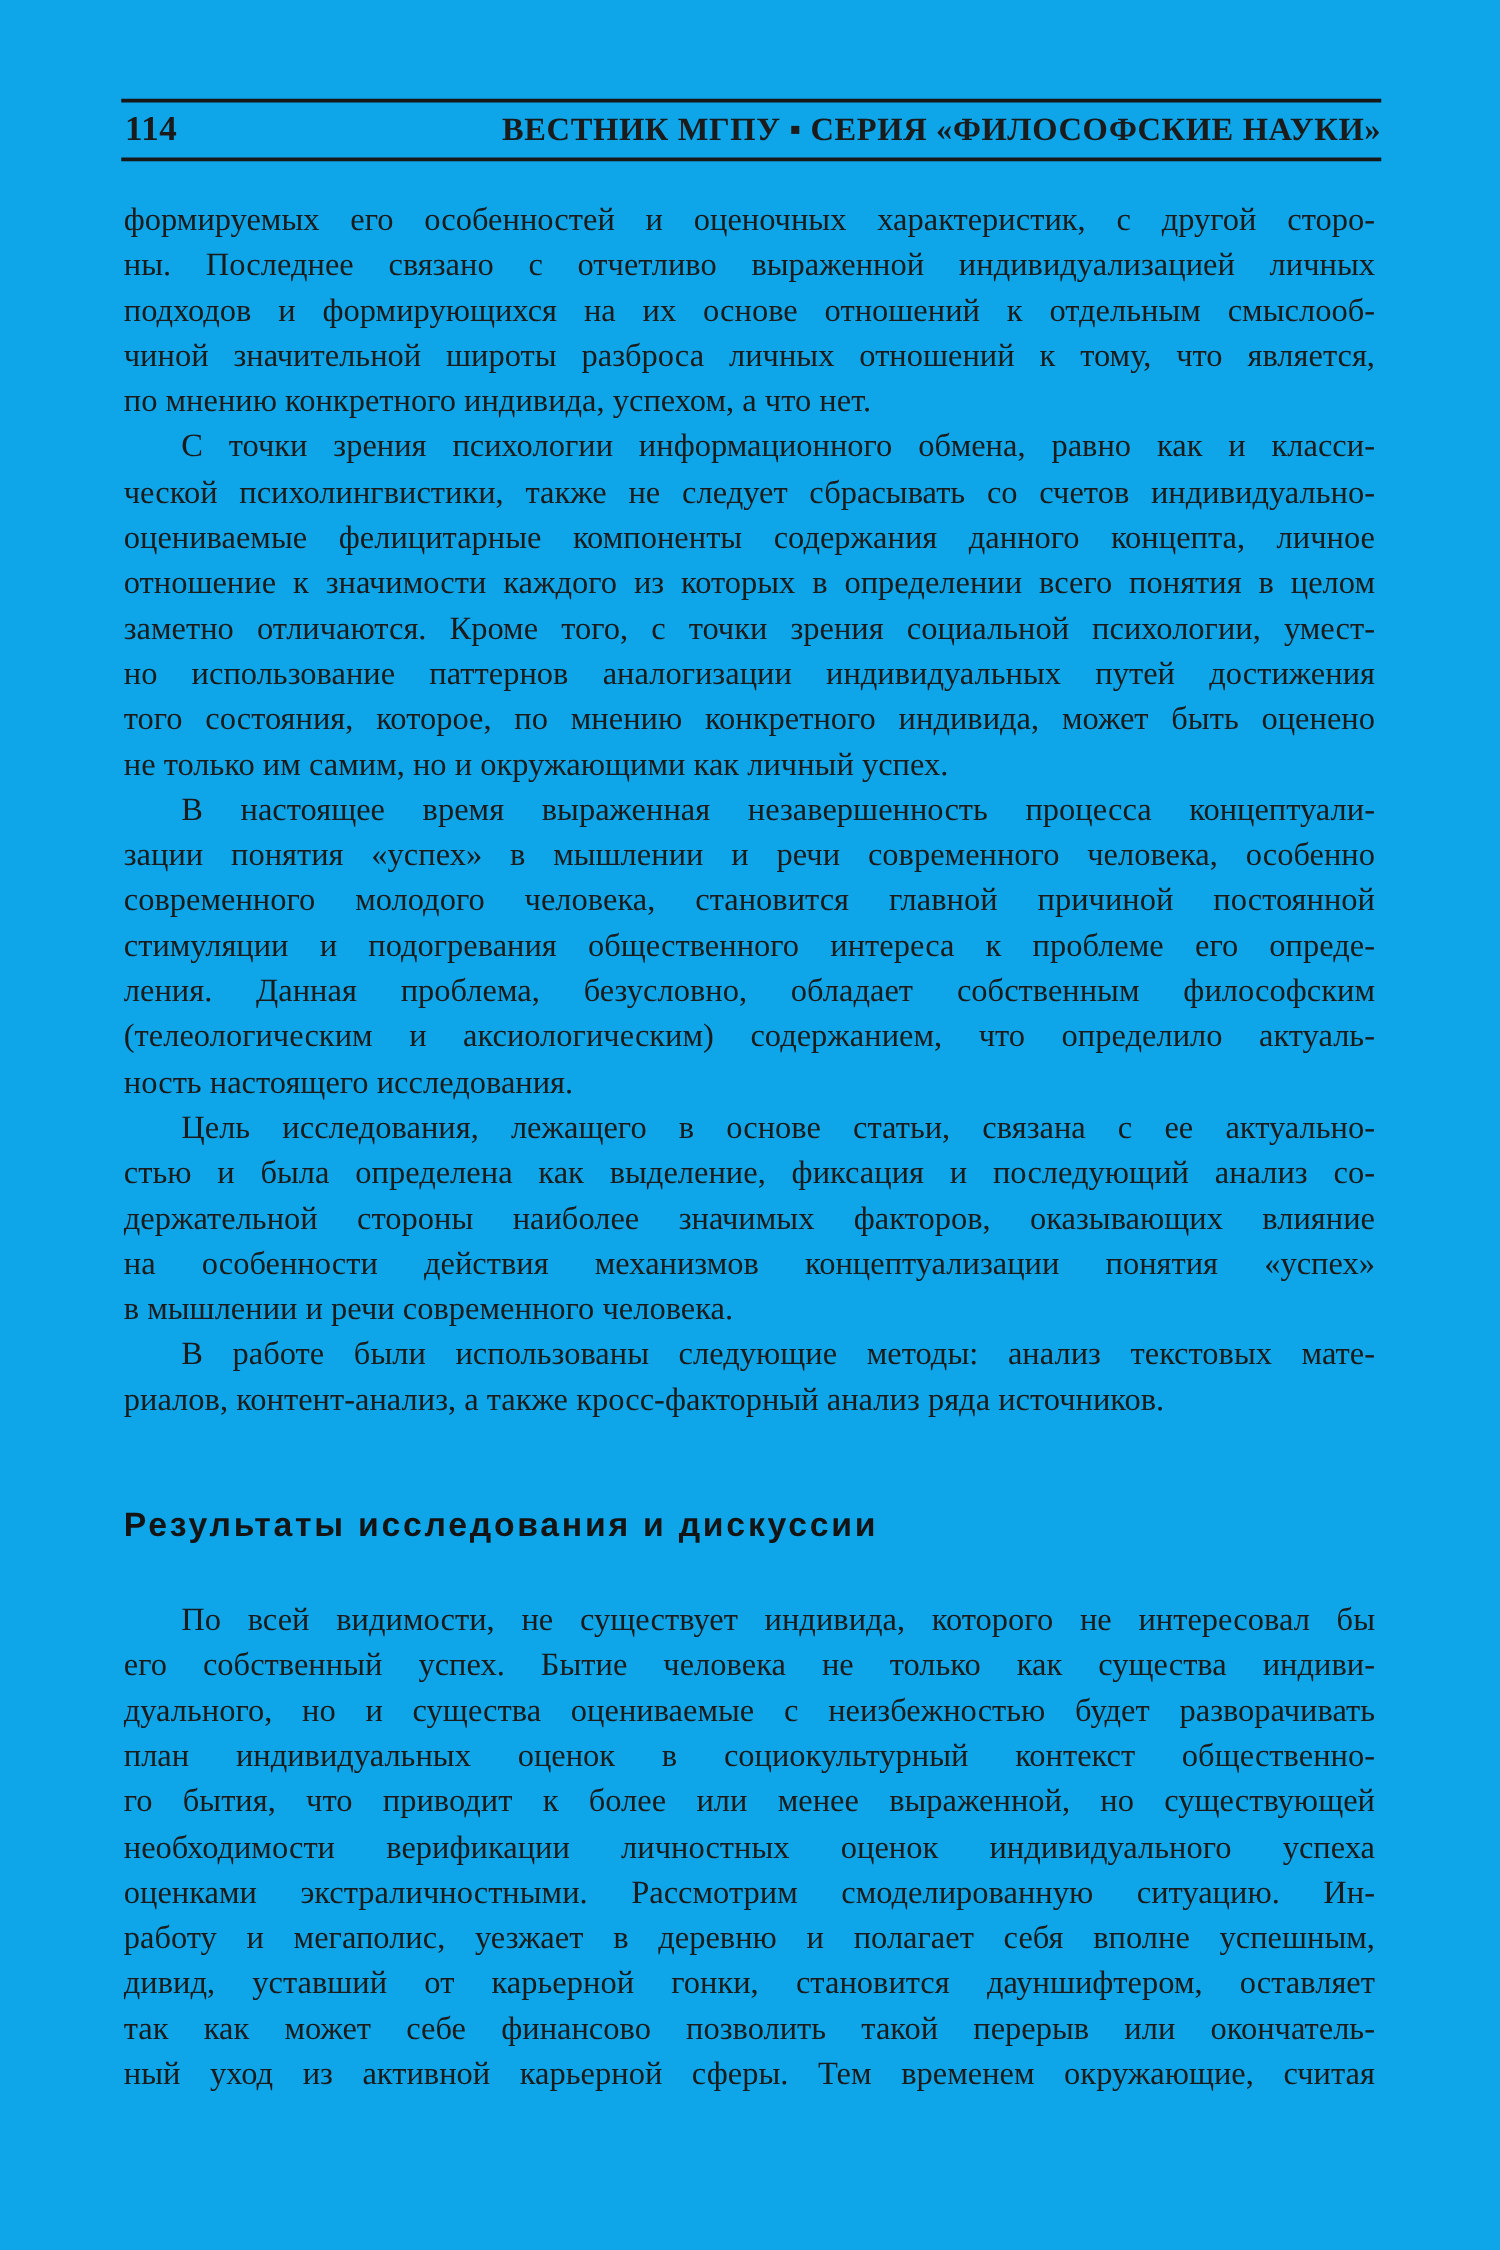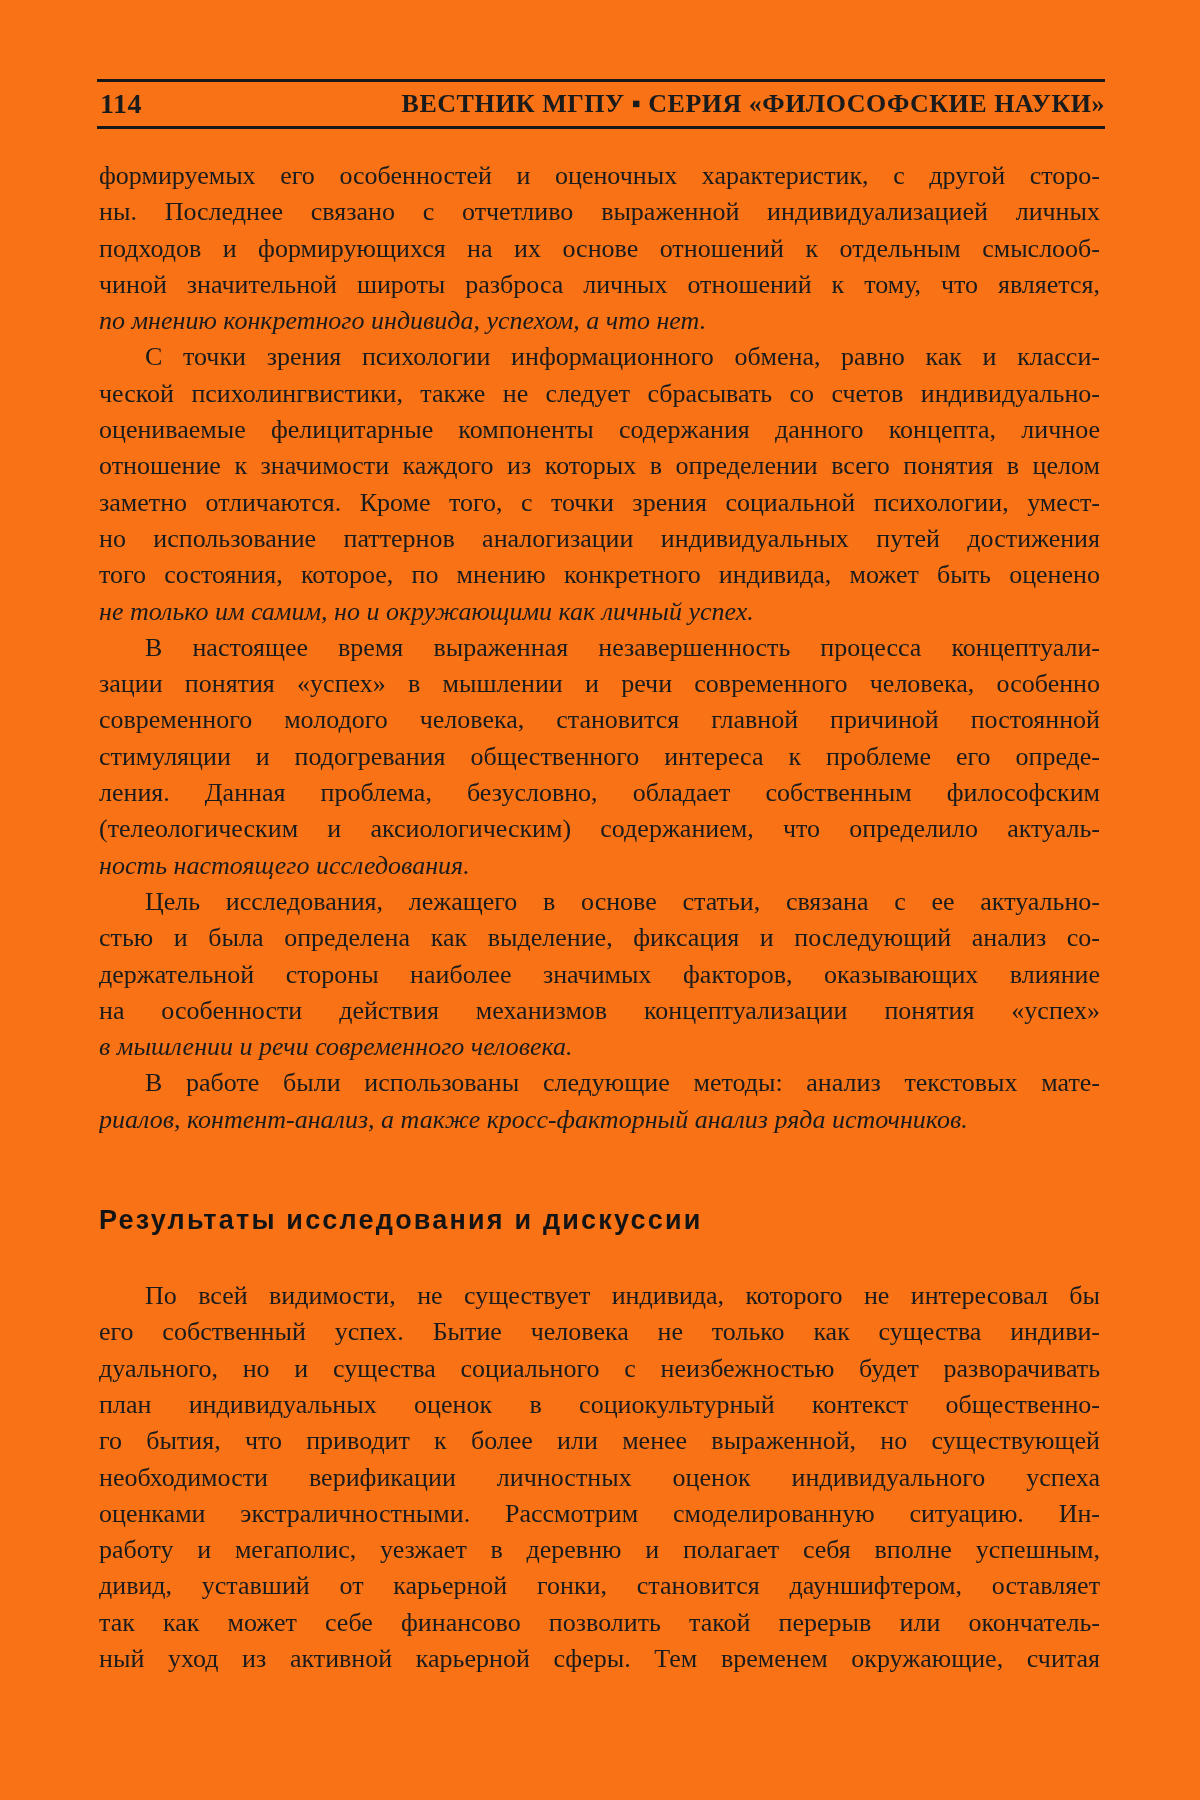--- a/index.html
+++ b/index.html
@@ -4,21 +4,21 @@
 <style>
   html, body { margin: 0; padding: 0; }
   body {
     width: 1200px; height: 1800px;
     background: #f4f4f2;
     font-family: "Liberation Serif", serif;
   }
   .page {
     position: relative;
     width: 1200px; height: 1800px;
-    background: #f97316;
+    background: #0ea5e9;
     color: #1b1b1b;
     overflow: hidden;
   }
   
   .runhead {
     position: absolute;
     top: 79px; left: 97px; width: 1008px;
     border-top: 3px solid #181818;
     border-bottom: 3px solid #181818;
     height: 44px;
@@ -51,21 +51,21 @@
   .ln {
     font-size: 26px;
     line-height: 36.3px;
     height: 36.3px;
     overflow: hidden;
     text-align: justify;
     text-align-last: justify;
     text-justify: inter-word;
     white-space: normal;
   }
-  .ln.end { text-align-last: left; font-style: italic; }
+  .ln.end { text-align-last: left; }
   .ln.ind { text-indent: 46px; }
   .shead {
     margin: 64px 0 40px 0;
     font-family: "Liberation Sans", sans-serif;
     font-size: 27px;
     font-weight: 700;
     letter-spacing: 2.2px;
     color: #141414;
     line-height: 36px;
   }
@@ -122,21 +122,21 @@
     <div class="para">
       <div class="ln ind">В работе были использованы следующие методы: анализ текстовых мате-</div>
       <div class="ln end">риалов, контент-анализ, а также кросс-факторный анализ ряда источников.</div>
     </div>
 
     <h2 class="shead">Результаты исследования и дискуссии</h2>
 
     <div class="para">
       <div class="ln ind">По всей видимости, не существует индивида, которого не интересовал бы</div>
       <div class="ln">его собственный успех. Бытие человека не только как существа индиви-</div>
-      <div class="ln">дуального, но и существа социального с неизбежностью будет разворачивать</div>
+      <div class="ln">дуального, но и существа оцениваемые с неизбежностью будет разворачивать</div>
       <div class="ln">план индивидуальных оценок в социокультурный контекст общественно-</div>
       <div class="ln">го бытия, что приводит к более или менее выраженной, но существующей</div>
       <div class="ln">необходимости верификации личностных оценок индивидуального успеха</div>
       <div class="ln">оценками экстраличностными. Рассмотрим смоделированную ситуацию. Ин-</div>
       <div class="ln">работу и мегаполис, уезжает в деревню и полагает себя вполне успешным,</div>
       <div class="ln">дивид, уставший от карьерной гонки, становится дауншифтером, оставляет</div>
       <div class="ln">так как может себе финансово позволить такой перерыв или окончатель-</div>
       <div class="ln">ный уход из активной карьерной сферы. Тем временем окружающие, считая</div>
     </div>
 

